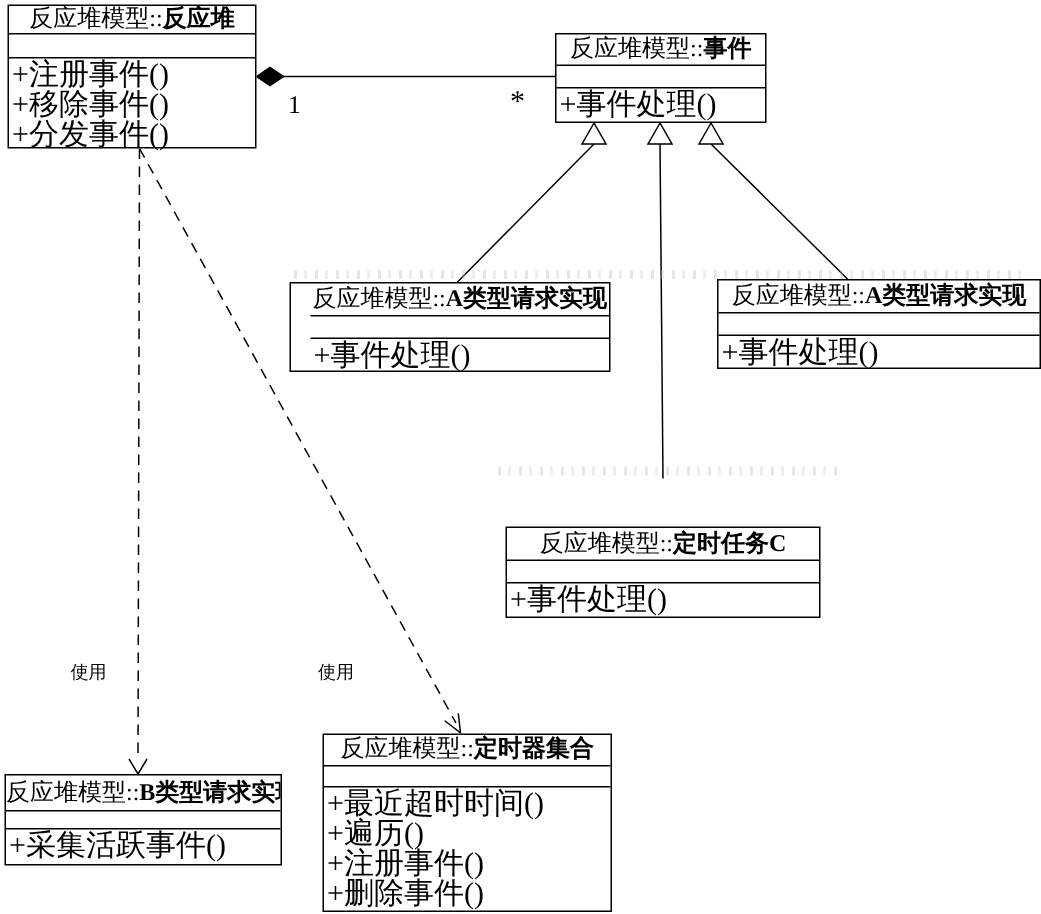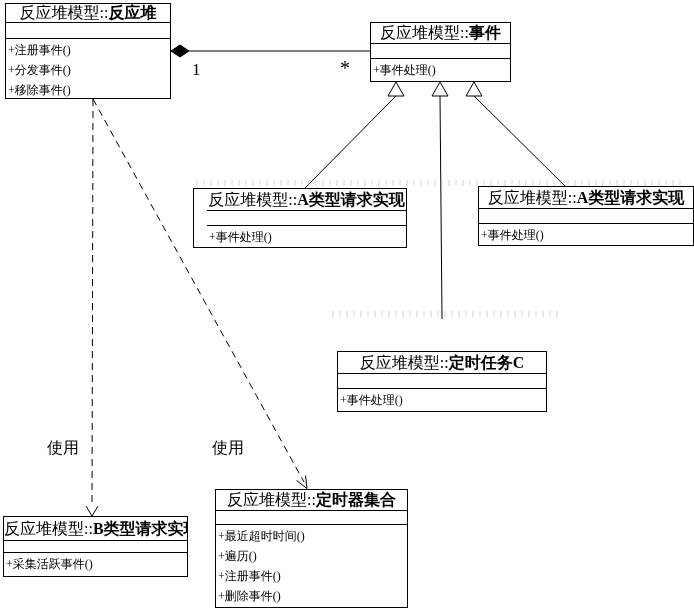--- a/index.html
+++ b/index.html
@@ -21,27 +21,27 @@
   .uml-title{
     text-align:center;
     font-size:16px;
     white-space:nowrap;
     overflow:hidden;
   }
   .uml-title .clsname{font-weight:bold;}
   .uml-empty{border-top:1px solid #000;}
   .uml-methods{border-top:1px solid #000;padding:1px 0 0 2px;}
   .uml-method{
-    font-size:12px;
+    font-size:20px;
     line-height:20px;
     white-space:nowrap;
   }
   .edge-label{
     position:absolute;
-    font-size:16px;
+    font-size:12px;
     line-height:18px;
     white-space:nowrap;
   }
   .mult{font-size:17px;}
   .wm-remnant{
     position:absolute;
     height:6px;
     opacity:0.35;
     background:repeating-linear-gradient(90deg,#b9b9b9 0 2px,transparent 2px 7px,#cfcfcf 7px 9px,transparent 9px 14px);
   }
@@ -73,22 +73,22 @@
   </svg>
 
   <div class="wm-remnant" style="left:196px;top:180px;width:490px;"></div>
   <div class="wm-remnant" style="left:332px;top:311px;width:226px;"></div>
 
   <div class="uml-class" style="left:5px;top:3px;width:166px;height:96px;">
     <div class="uml-title" style="height:18px;line-height:18px;"><span>反应堆模型::</span><span class="clsname">反应堆</span></div>
     <div class="uml-empty" style="height:15px;"></div>
     <div class="uml-methods">
       <div class="uml-method">+注册事件()</div>
+      <div class="uml-method">+移除事件()</div>
       <div class="uml-method">+分发事件()</div>
-      <div class="uml-method">+移除事件()</div>
     </div>
   </div>
 
   <div class="uml-class" style="left:370px;top:22px;width:141px;height:60px;">
     <div class="uml-title" style="height:20px;line-height:20px;"><span>反应堆模型::</span><span class="clsname">事件</span></div>
     <div class="uml-empty" style="height:14px;"></div>
     <div class="uml-methods">
       <div class="uml-method">+事件处理()</div>
     </div>
   </div>

